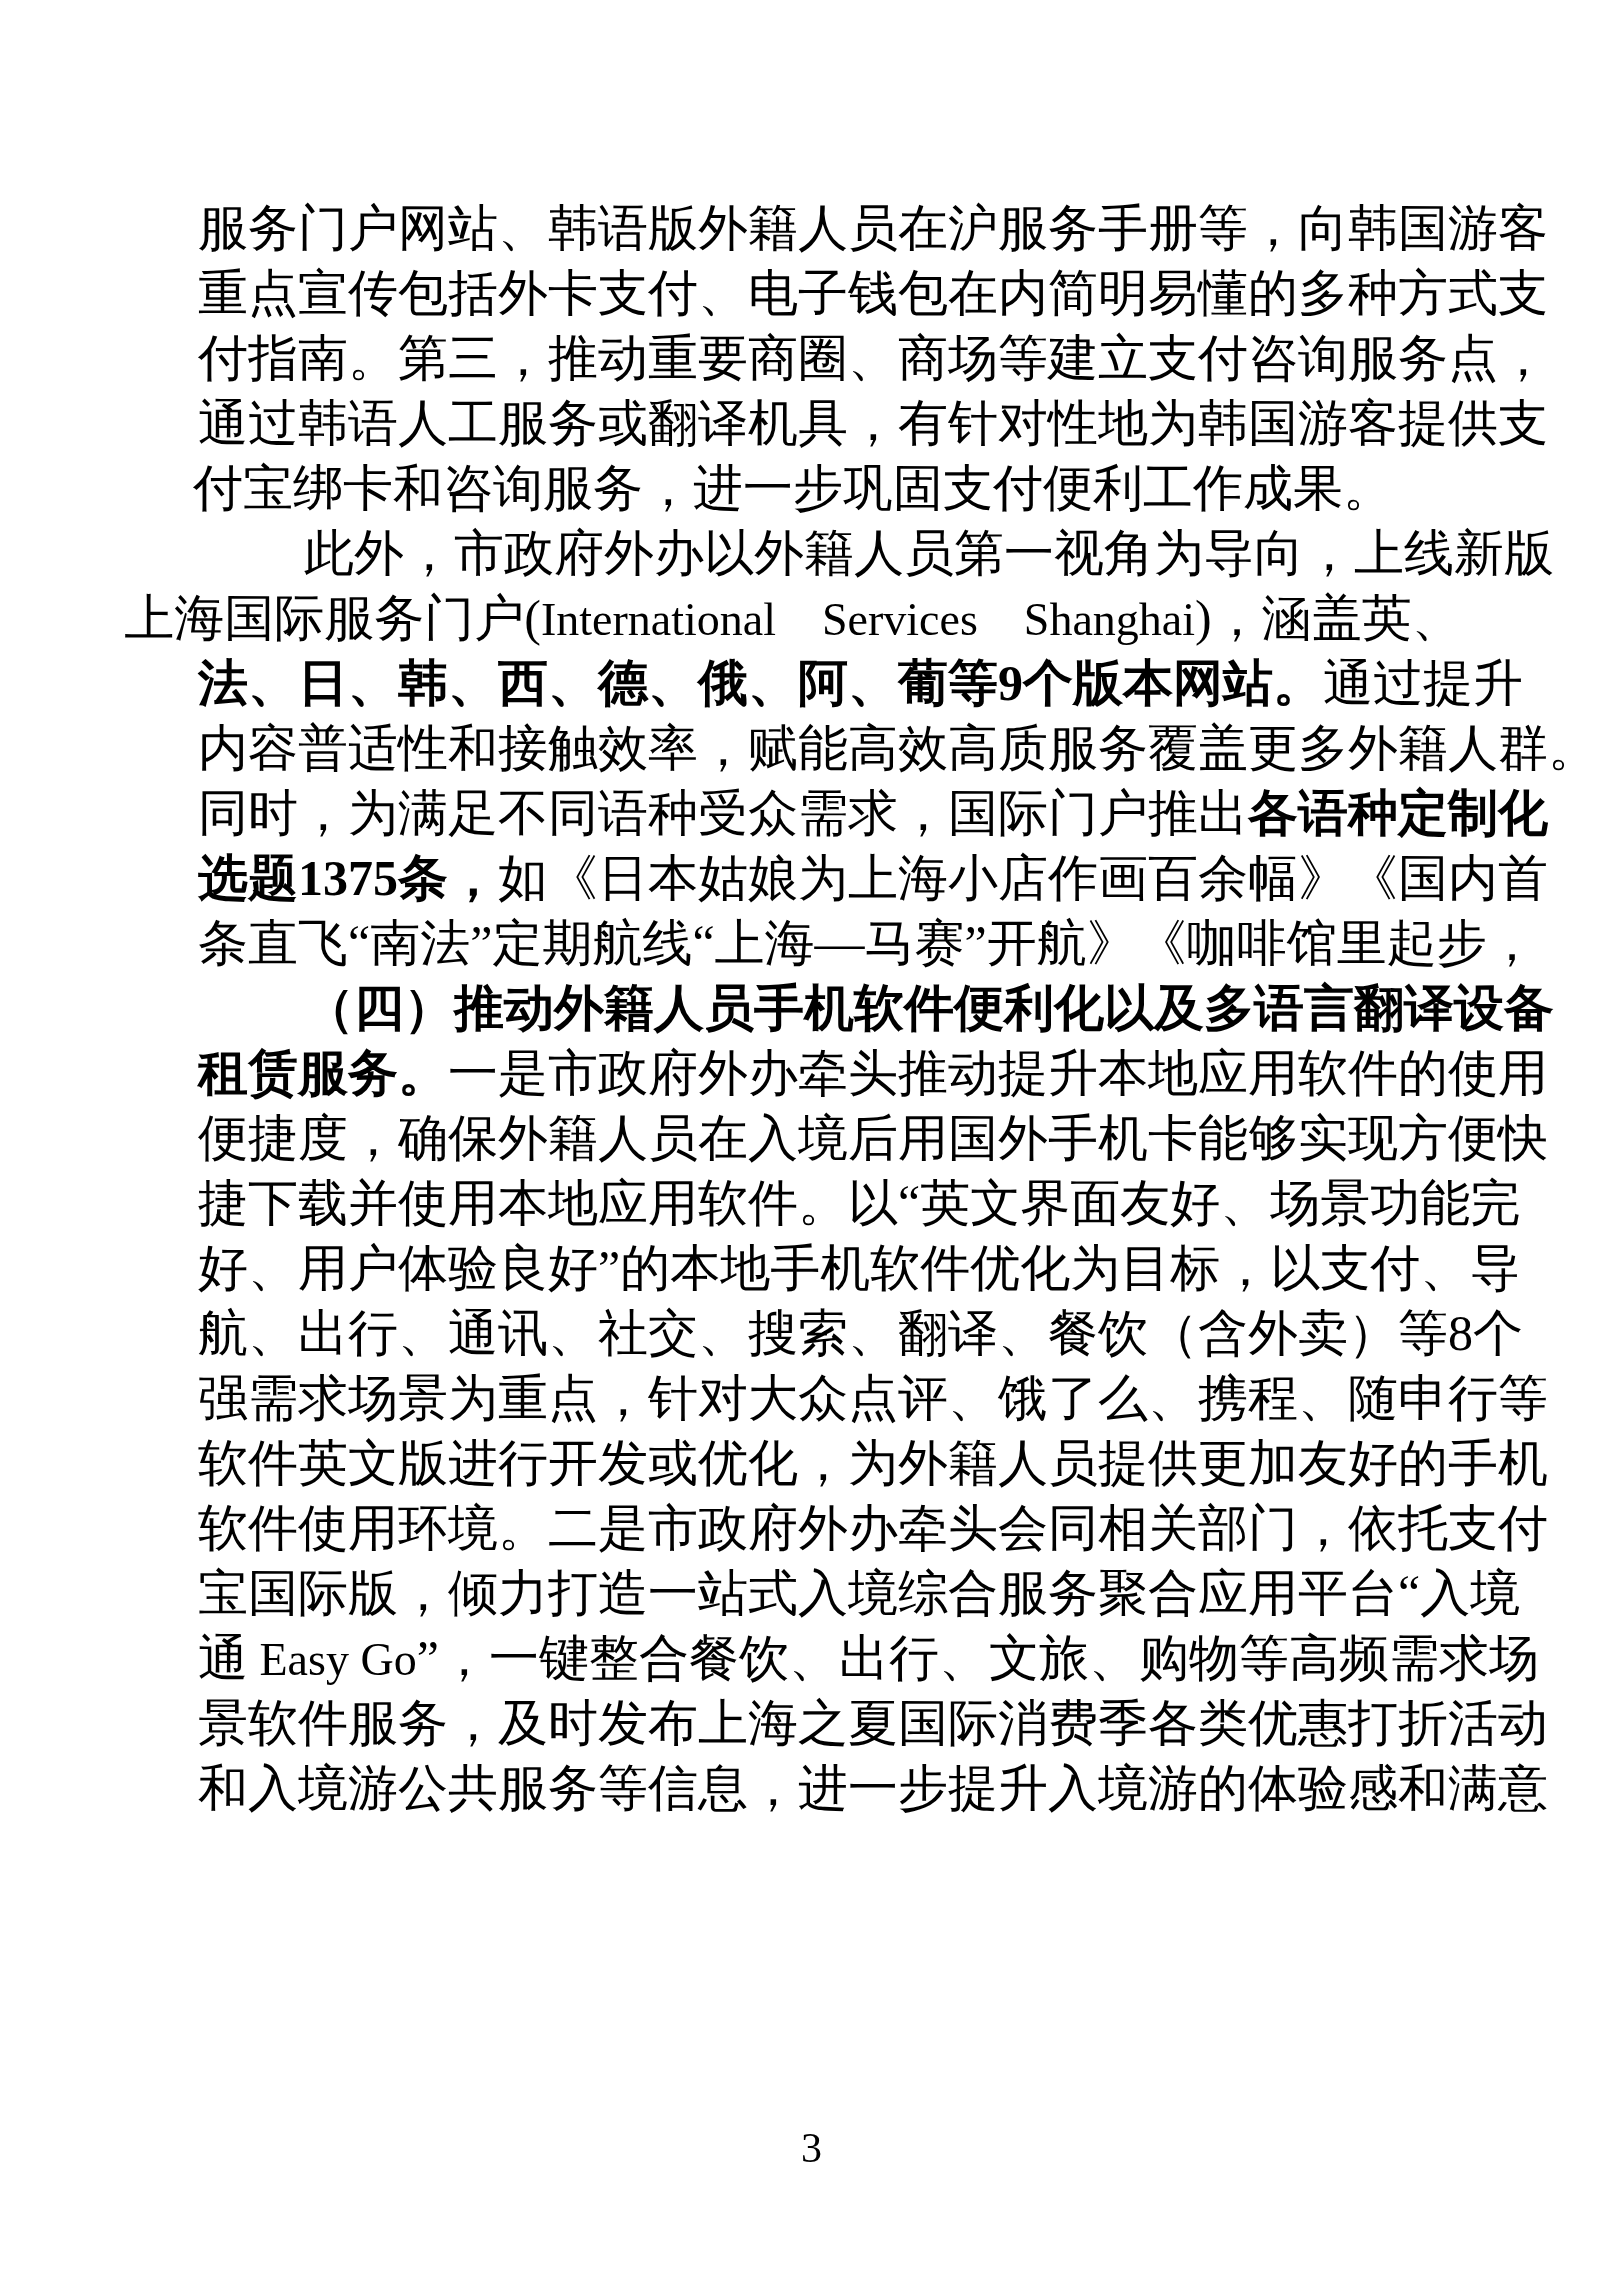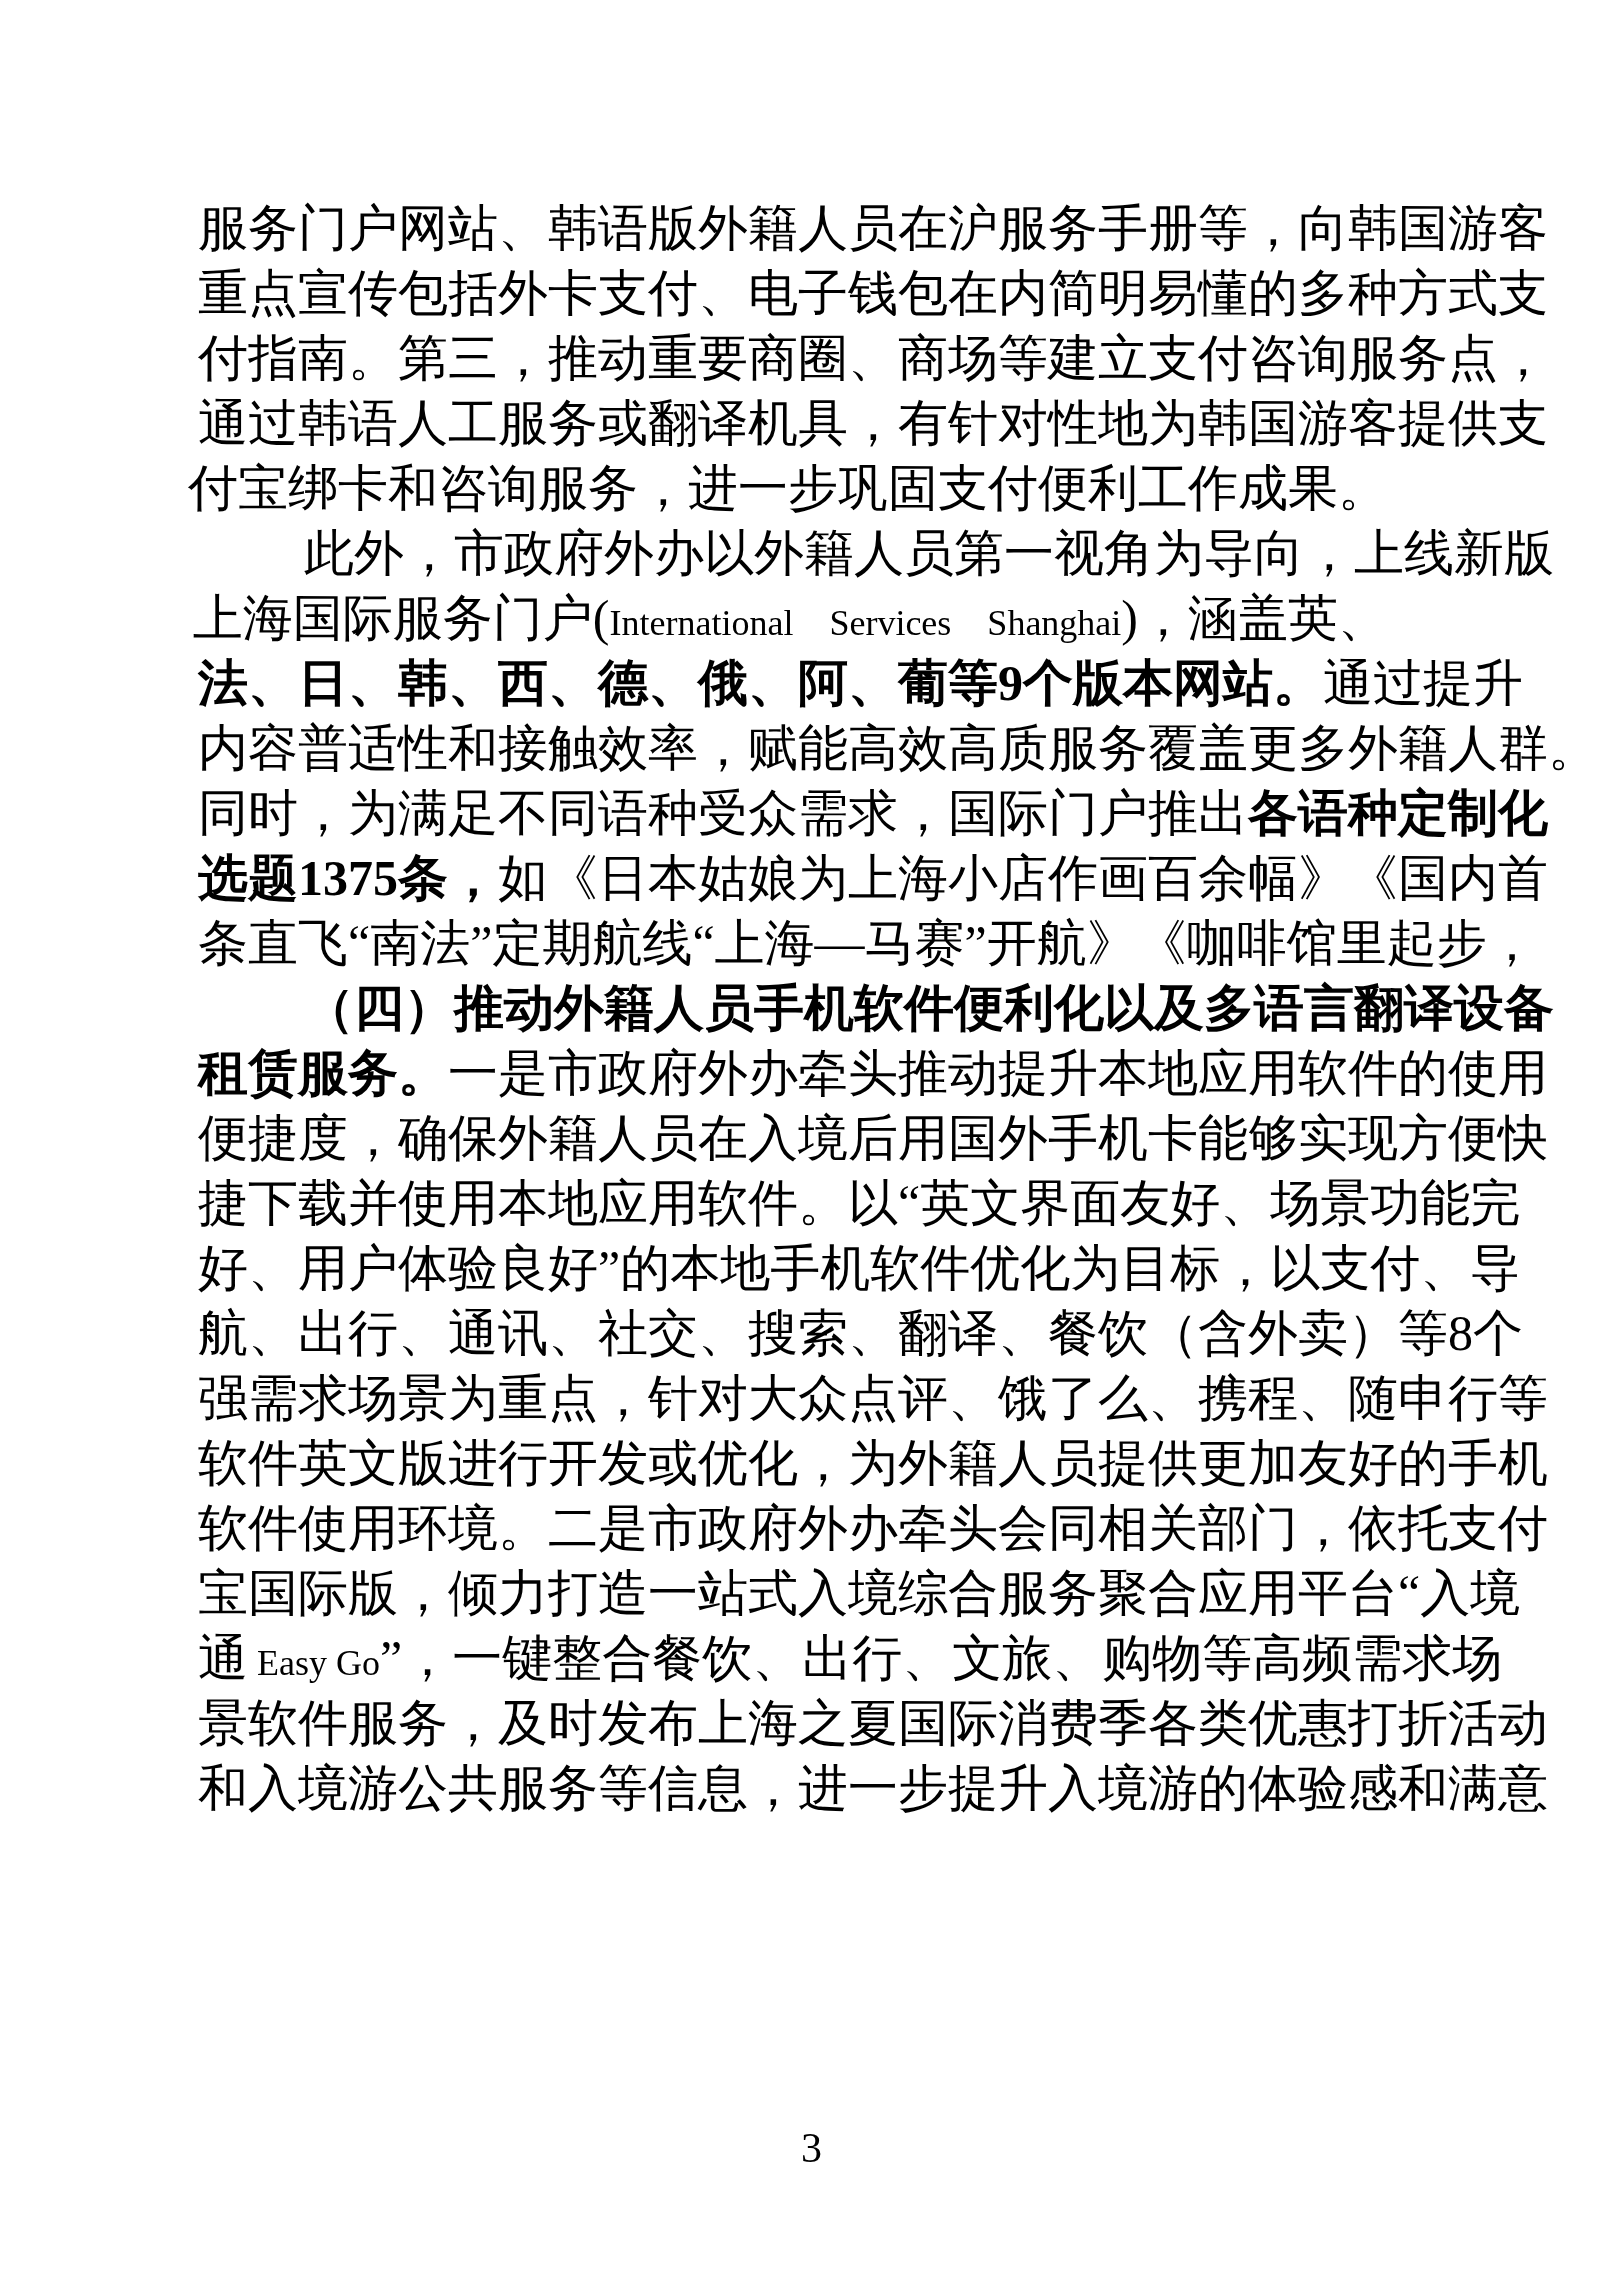--- a/index.html
+++ b/index.html
@@ -36,32 +36,32 @@
   }
   
   .doc-line .seg {
     display: inline-block;
     white-space: pre;
   }
   .doc-line.justify {
     justify-content: space-between;
   }
   .doc-line.flush {
-    justify-content: flex-end;
+    justify-content: center;
   }
   .cjk {
     font-family: "Liberation Serif", "DejaVu Serif", serif;
     font-size: 50px;
   }
   .bold {
     font-weight: bold;
   }
   .latin {
     font-family: "Liberation Serif", "DejaVu Serif", serif;
-    font-size: 36px;
+    font-size: 46px;
   }
   .indent2 {
     padding-left: 106px;
   }
   .page-number {
     position: absolute;
     left: 0;
     top: 2124px;
     width: 1623px;
     text-align: center;

